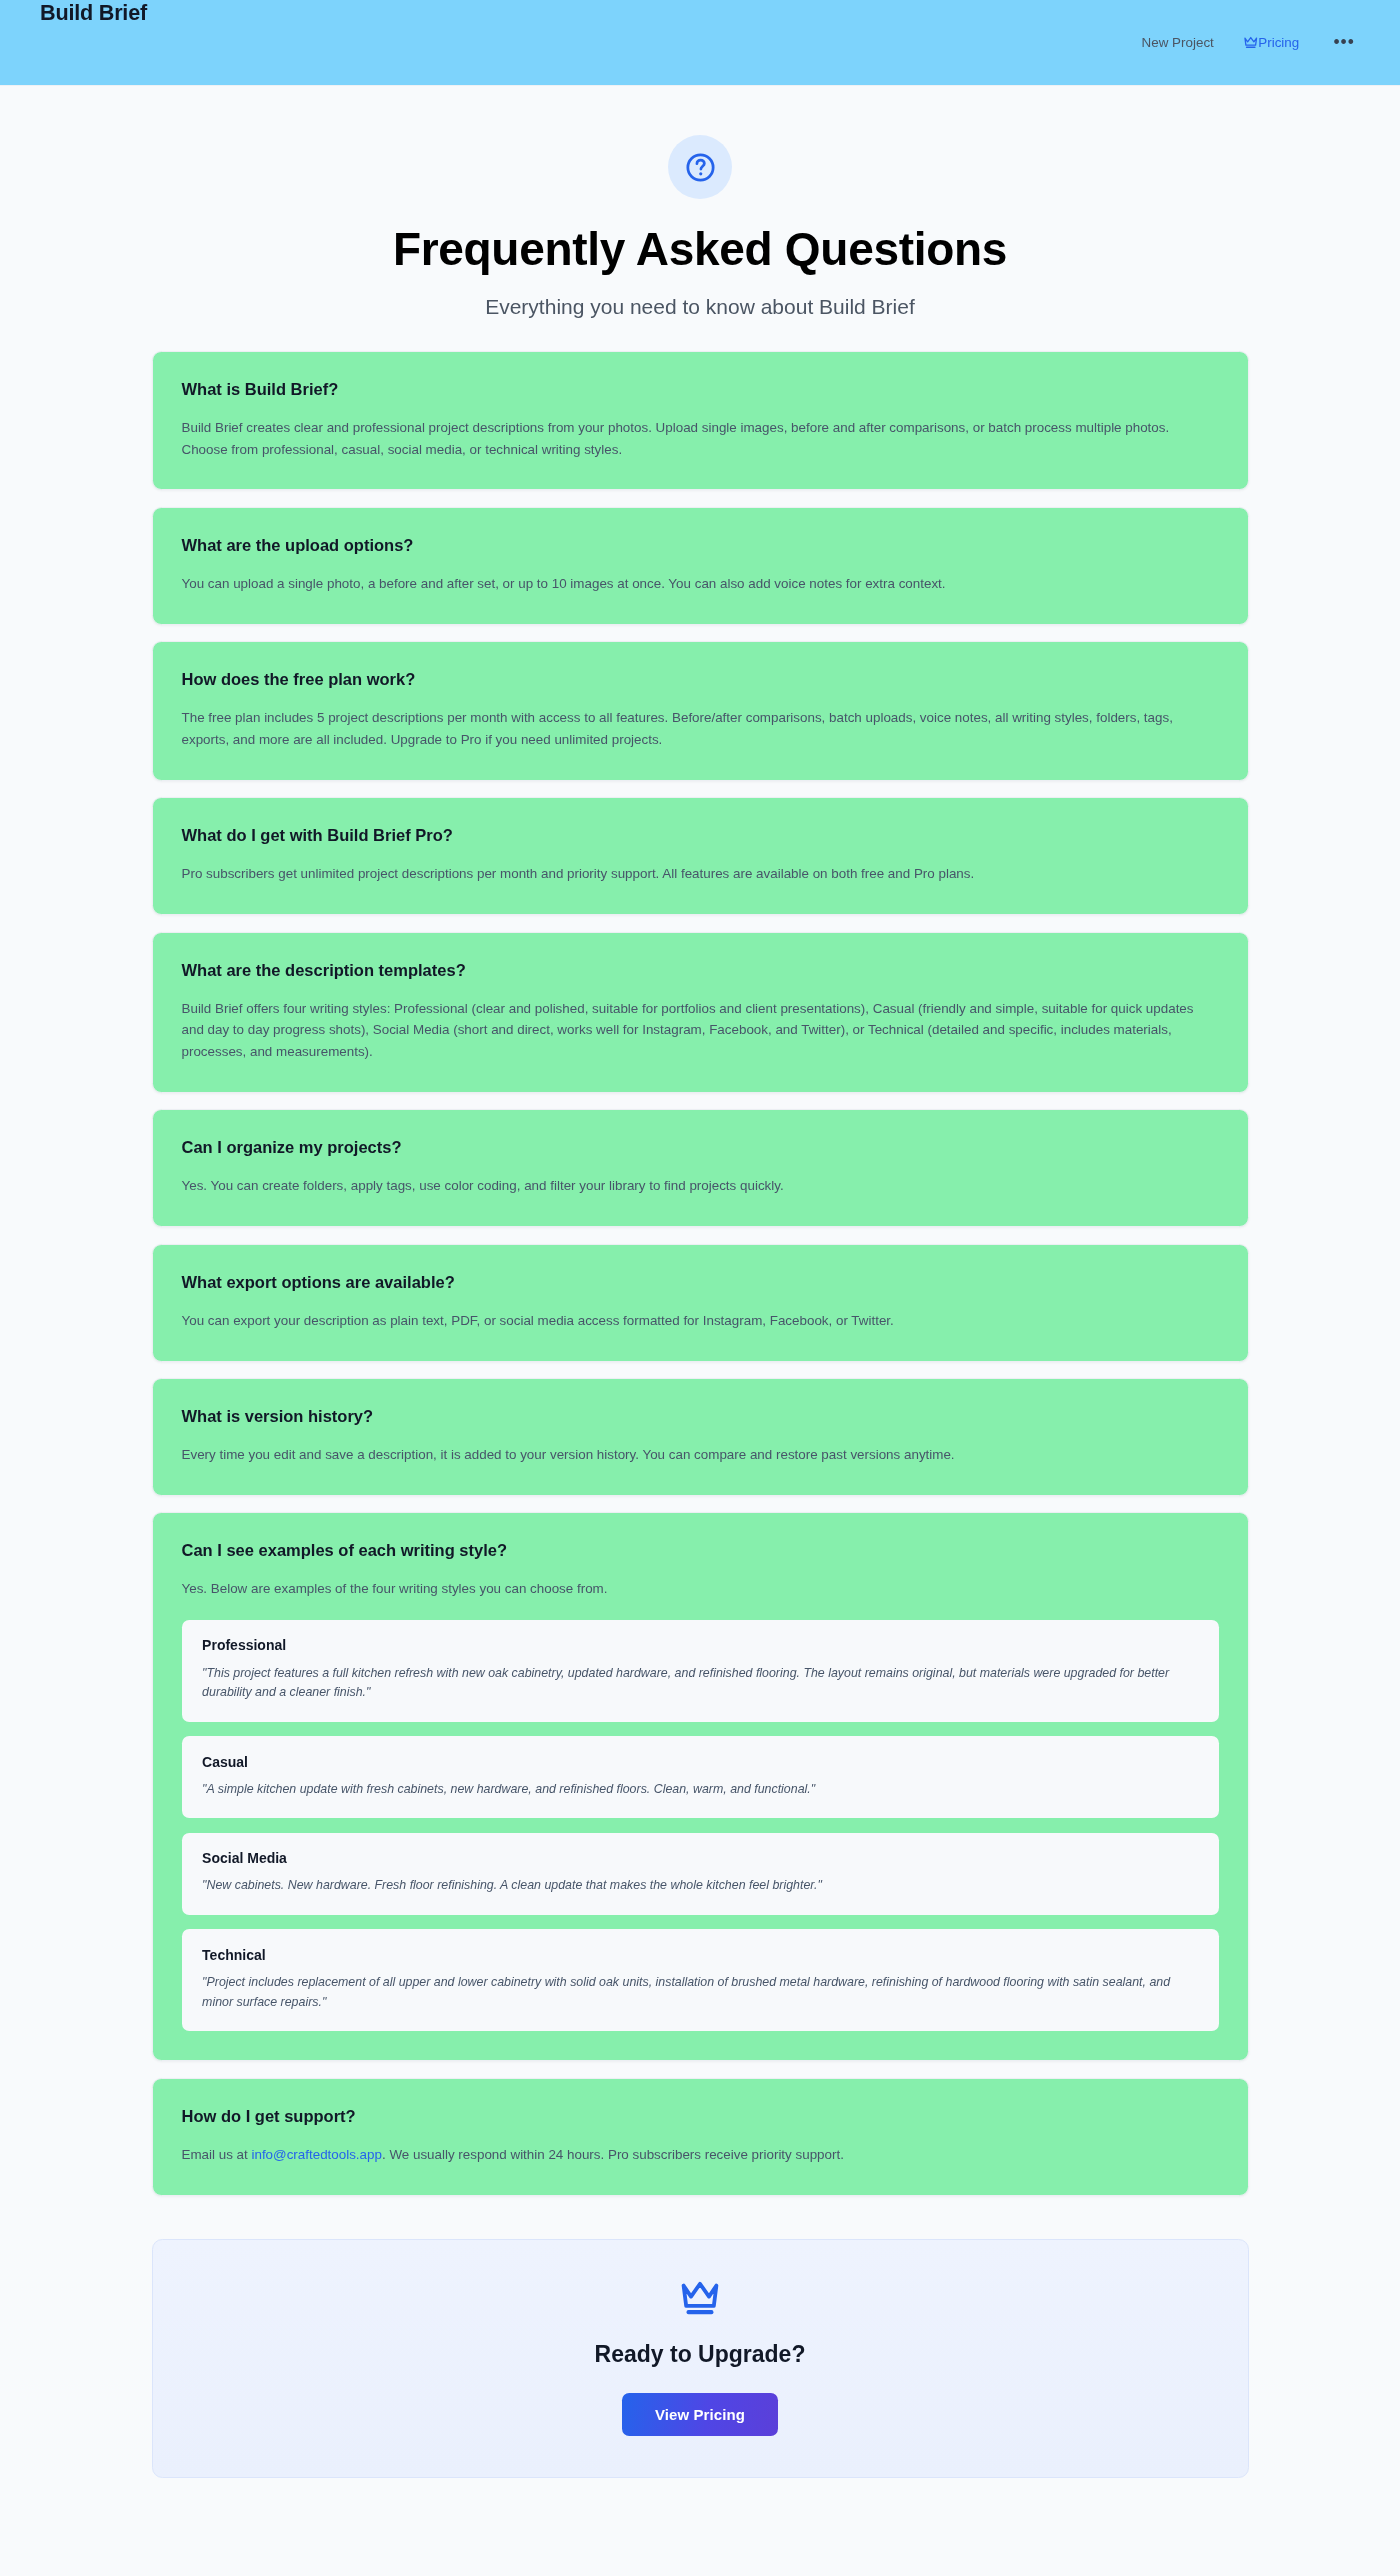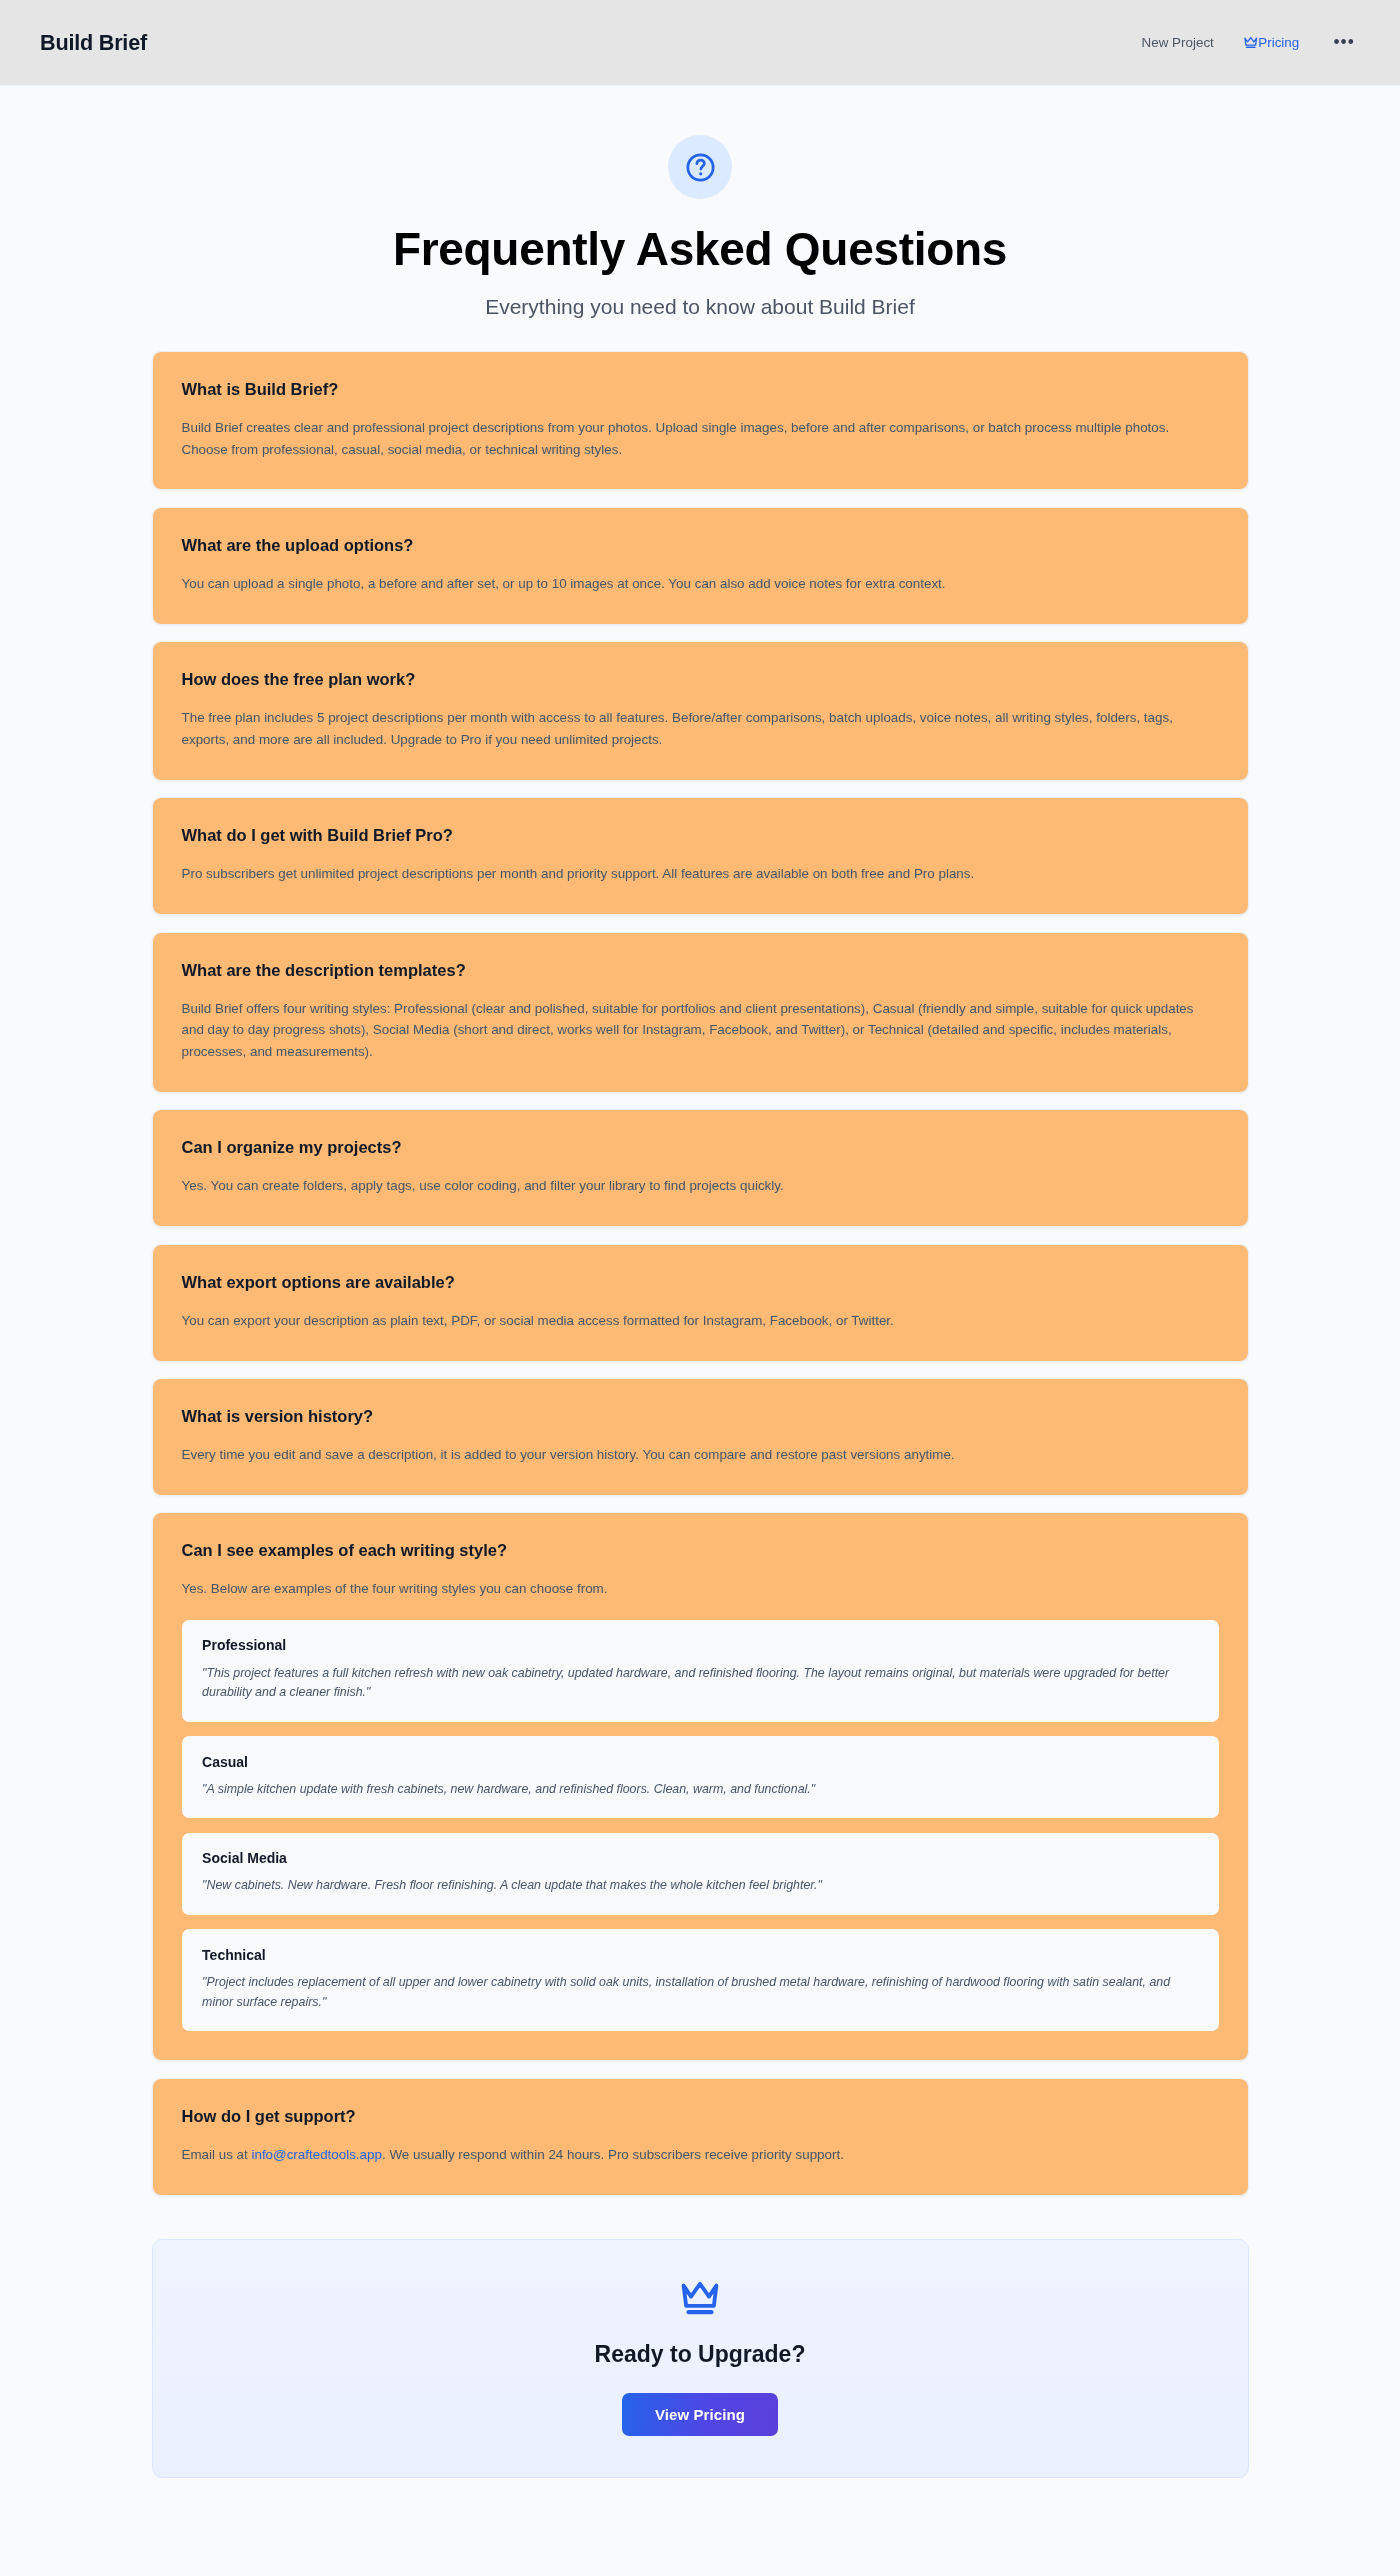--- a/index.html
+++ b/index.html
@@ -15,24 +15,23 @@
     width: 1400px;
     min-height: 3920px;
     background: #f8fafc;
     display: flex;
     flex-direction: column;
   }
 
   
   .topbar {
     height: 86px;
-    background: #e5e5e5;
+    background: #7dd3fc;
     border-bottom: 1px solid #eef1f5;
     display: flex;
-    align-items: center;
     justify-content: space-between;
     padding: 0 40px 0 40px;
     flex: none;
   }
   .brand {
     font-size: 21.6px;
     font-weight: 700;
     color: #111827;
     letter-spacing: -0.2px;
   }
@@ -97,21 +96,21 @@
 
   
   .faq-wrap {
     width: 1097px;
     margin: 0 auto;
     display: flex;
     flex-direction: column;
     gap: 16.5px;
   }
   .faq-card {
-    background: #fdba74;
+    background: #86efac;
     border: 1px solid #eceff3;
     border-radius: 9.3px;
     box-shadow: 0 1px 2.6px rgba(15, 23, 42, 0.05);
     padding: 27px 29px 29px 29px;
   }
   .faq-q {
     font-size: 16.5px;
     font-weight: 700;
     color: #111827;
     line-height: 1.25;

